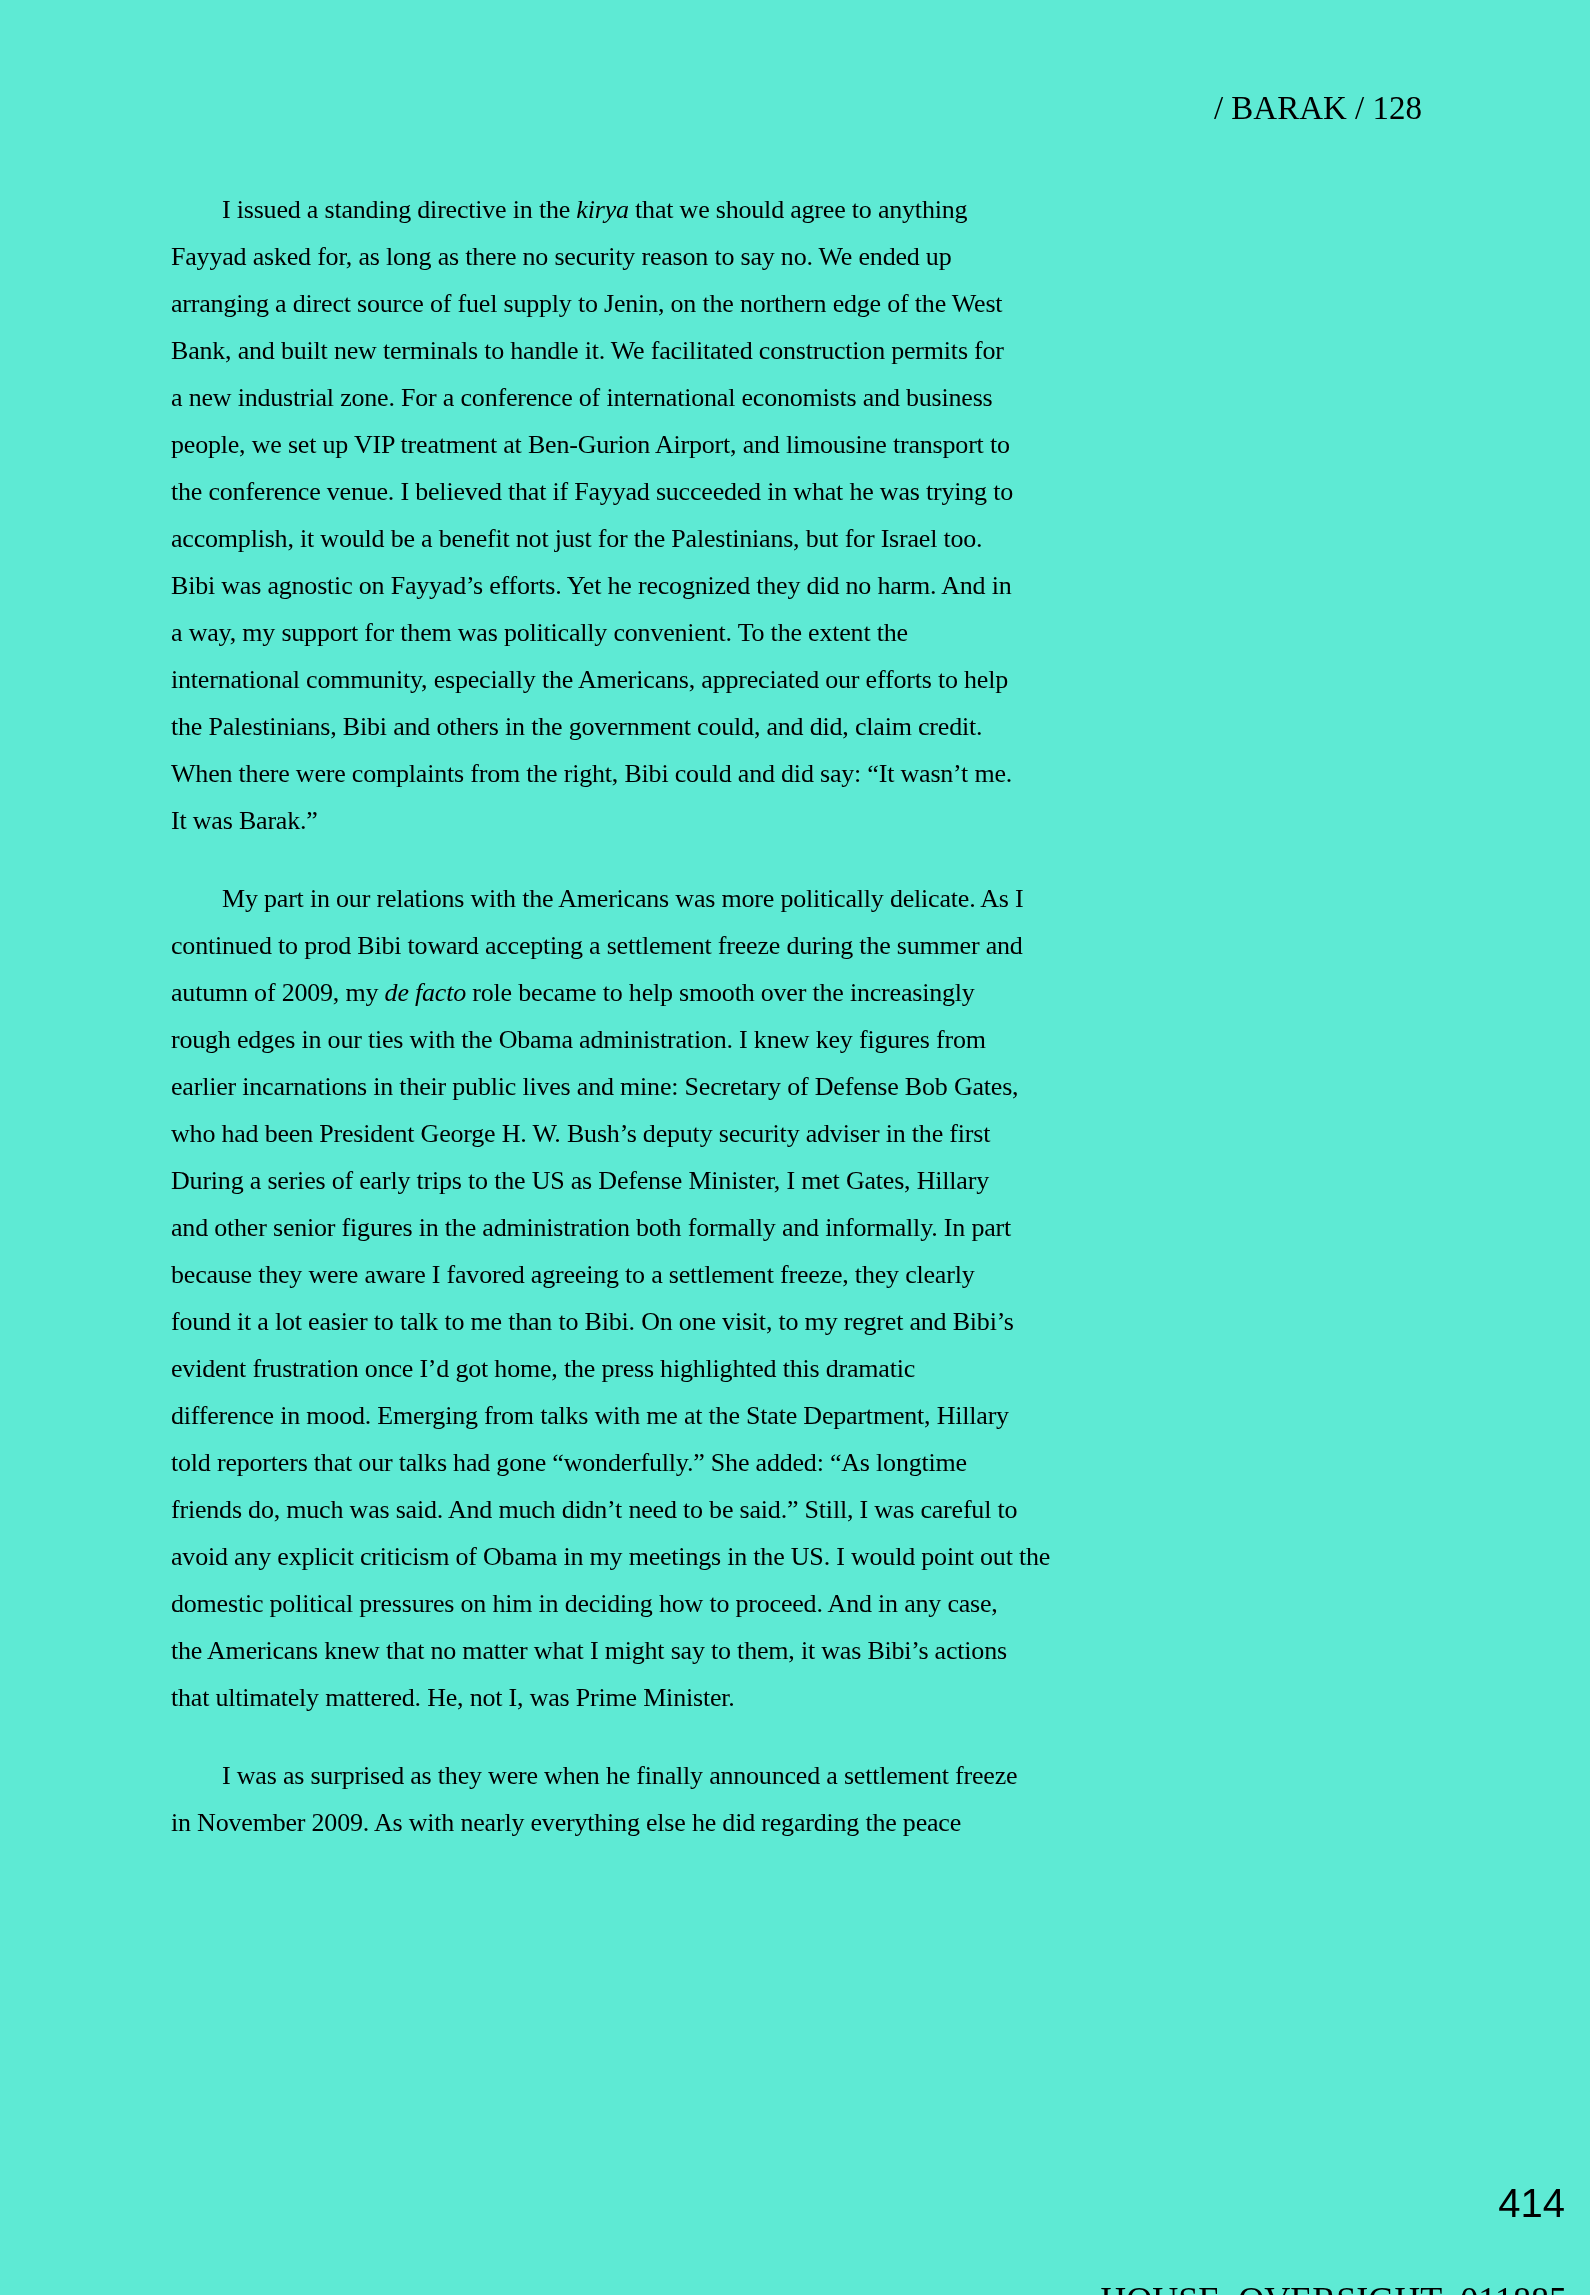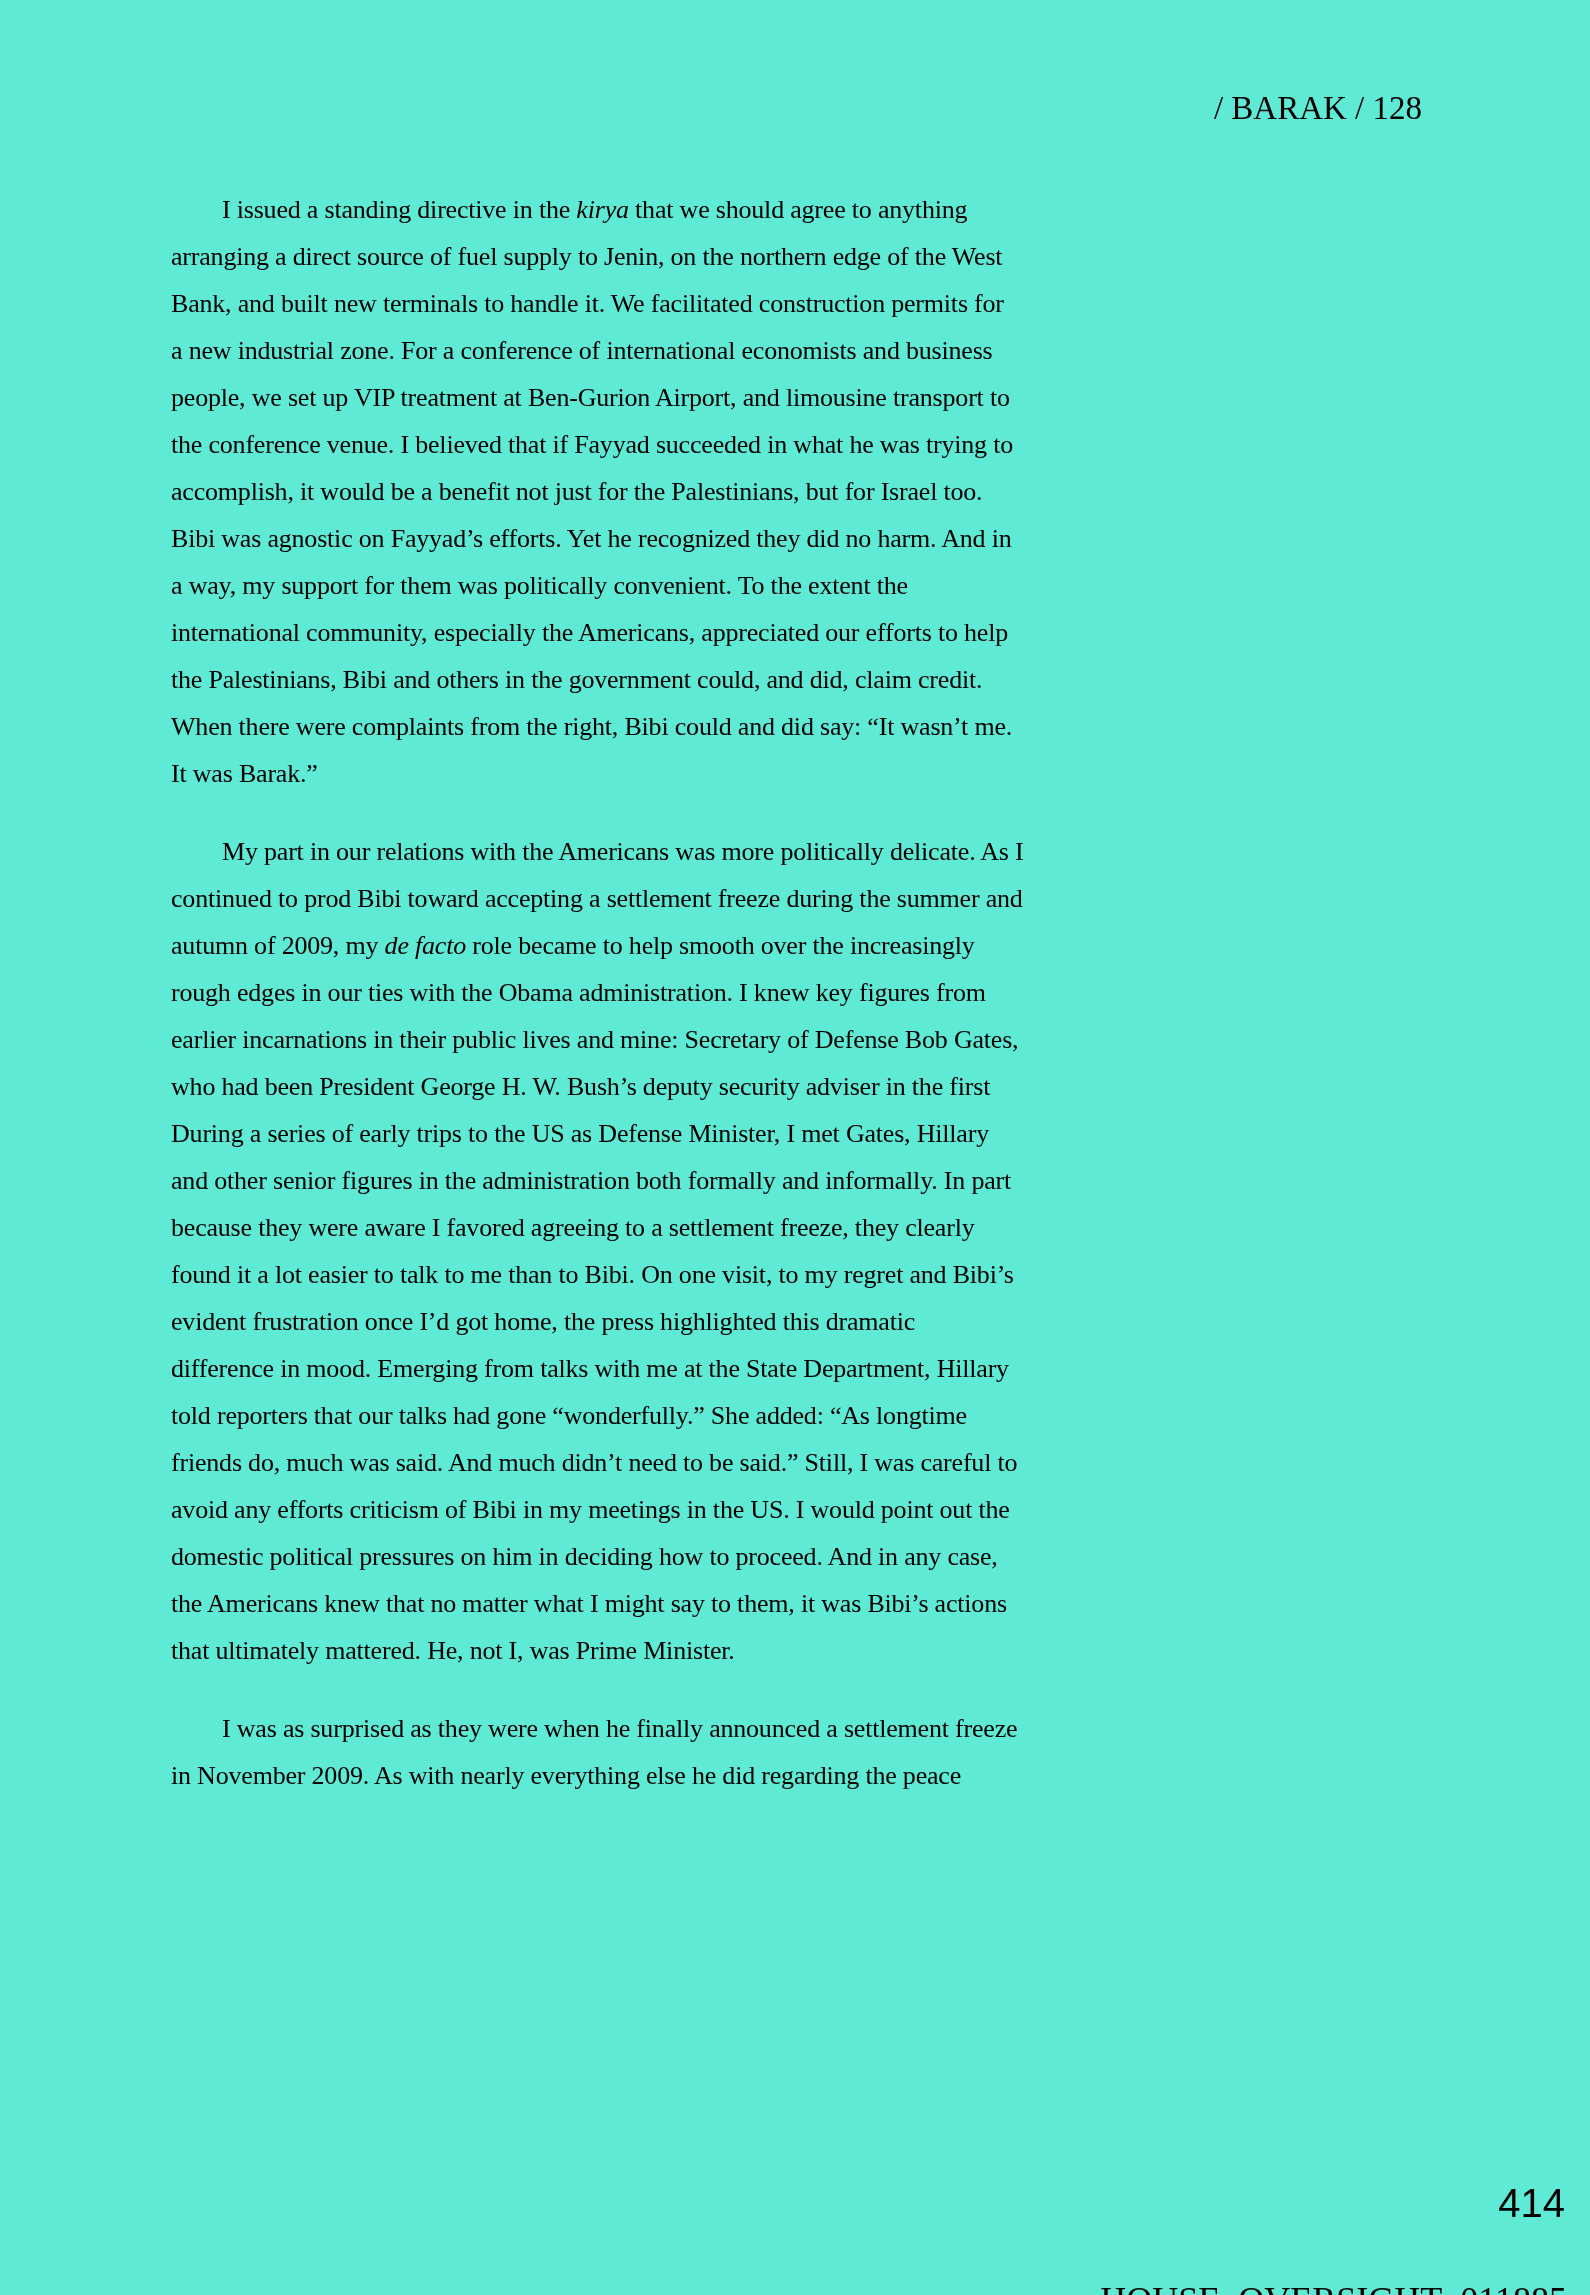--- a/index.html
+++ b/index.html
@@ -67,20 +67,21 @@
 </style>
 </head>
 <body>
 
 <div class="page">
   <div class="running-header">/ BARAK / 128</div>
 
   <div class="body-text">
       <div class="para">
         <div class="line indent"><span>I issued a standing directive in the </span><span class="it">kirya</span><span> that we should agree to anything</span></div>
+        <div class="line"><span>Fayyad asked for, as long as there no security reason to say no. We ended up</span></div>
         <div class="line"><span>arranging a direct source of fuel supply to Jenin, on the northern edge of the West</span></div>
         <div class="line"><span>Bank, and built new terminals to handle it. We facilitated construction permits for</span></div>
         <div class="line"><span>a new industrial zone. For a conference of international economists and business</span></div>
         <div class="line"><span>people, we set up VIP treatment at Ben-Gurion Airport, and limousine transport to</span></div>
         <div class="line"><span>the conference venue. I believed that if Fayyad succeeded in what he was trying to</span></div>
         <div class="line"><span>accomplish, it would be a benefit not just for the Palestinians, but for Israel too.</span></div>
         <div class="line"><span>Bibi was agnostic on Fayyad’s efforts. Yet he recognized they did no harm. And in</span></div>
         <div class="line"><span>a way, my support for them was politically convenient. To the extent the</span></div>
         <div class="line"><span>international community, especially the Americans, appreciated our efforts to help</span></div>
         <div class="line"><span>the Palestinians, Bibi and others in the government could, and did, claim credit.</span></div>
@@ -95,21 +96,21 @@
         <div class="line"><span>earlier incarnations in their public lives and mine: Secretary of Defense Bob Gates,</span></div>
         <div class="line"><span>who had been President George H. W. Bush’s deputy security adviser in the first</span></div>
         <div class="line"><span>During a series of early trips to the US as Defense Minister, I met Gates, Hillary</span></div>
         <div class="line"><span>and other senior figures in the administration both formally and informally. In part</span></div>
         <div class="line"><span>because they were aware I favored agreeing to a settlement freeze, they clearly</span></div>
         <div class="line"><span>found it a lot easier to talk to me than to Bibi. On one visit, to my regret and Bibi’s</span></div>
         <div class="line"><span>evident frustration once I’d got home, the press highlighted this dramatic</span></div>
         <div class="line"><span>difference in mood. Emerging from talks with me at the State Department, Hillary</span></div>
         <div class="line"><span>told reporters that our talks had gone “wonderfully.” She added: “As longtime</span></div>
         <div class="line"><span>friends do, much was said. And much didn’t need to be said.” Still, I was careful to</span></div>
-        <div class="line"><span>avoid any efforts criticism of Bibi in my meetings in the US. I would point out the</span></div>
+        <div class="line"><span>avoid any explicit criticism of Obama in my meetings in the US. I would point out the</span></div>
         <div class="line"><span>domestic political pressures on him in deciding how to proceed. And in any case,</span></div>
         <div class="line"><span>the Americans knew that no matter what I might say to them, it was Bibi’s actions</span></div>
         <div class="line"><span>that ultimately mattered. He, not I, was Prime Minister.</span></div>
       </div>
       <div class="para">
         <div class="line indent"><span>I was as surprised as they were when he finally announced a settlement freeze</span></div>
         <div class="line"><span>in November 2009. As with nearly everything else he did regarding the peace</span></div>
       </div>
     </div>
 

